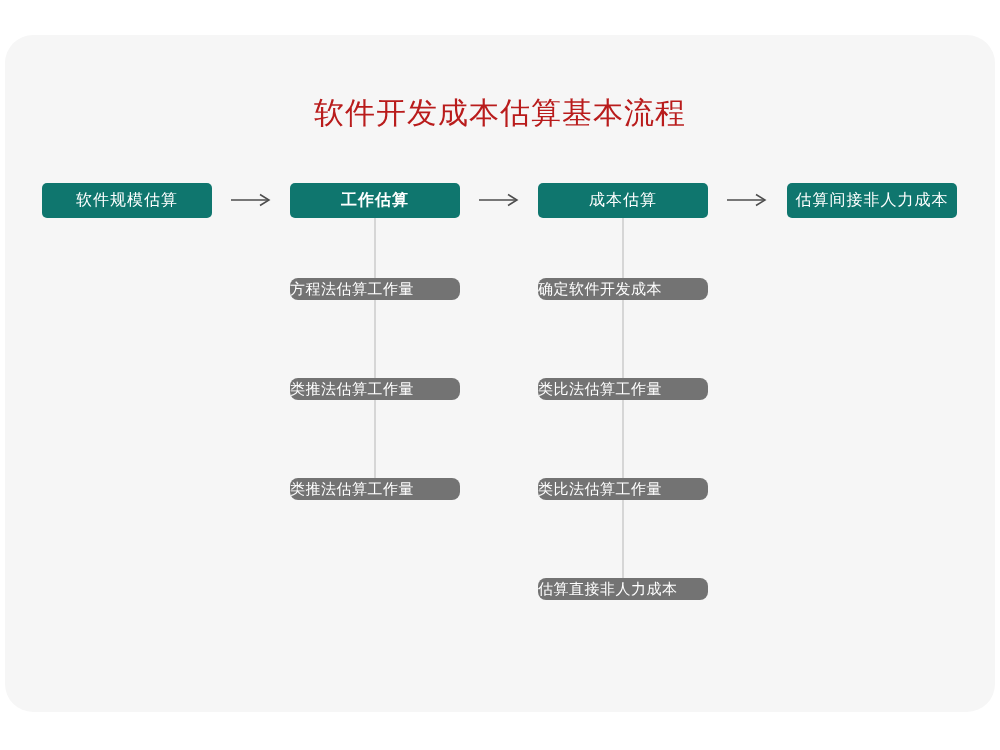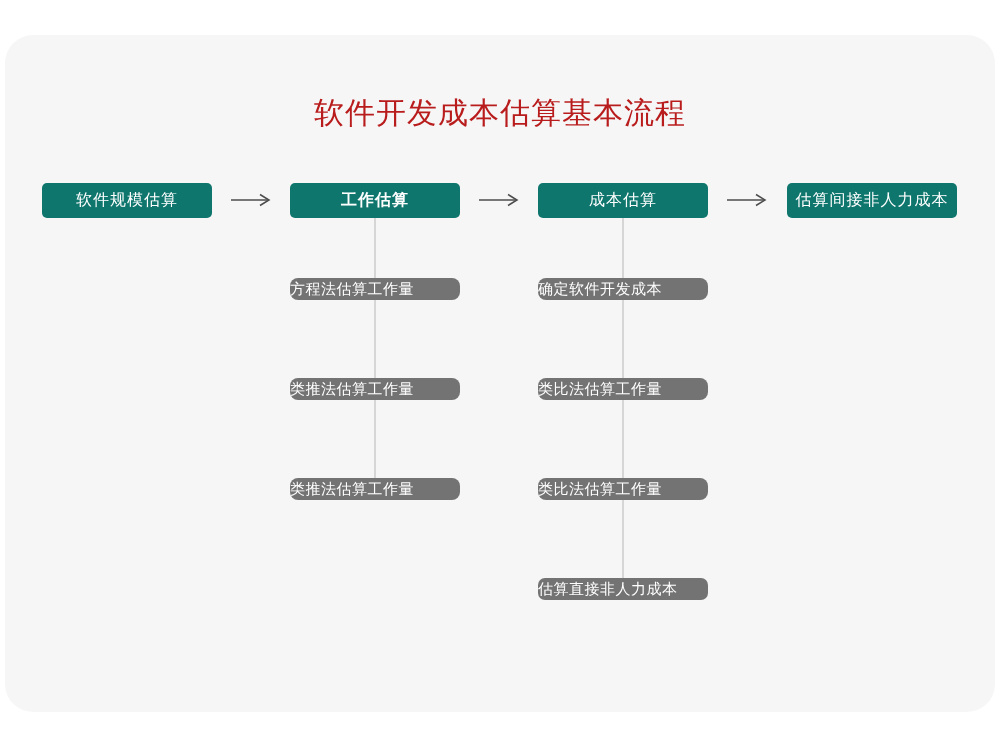--- a/index.html
+++ b/index.html
@@ -56,21 +56,21 @@
     align-items: center;
     justify-content: flex-start;
     letter-spacing: 0.5px;
     z-index: 3;
   }
   .col-left  { left: 290px; }
   .col-right { left: 538px; }
   .row1 { top: 278px; }
   .row2 { top: 378px; }
   .row3 { top: 478px; }
-  .row4 { top: 578px; border-radius: 7px; }
+  .row4 { top: 578px; }
   .h-arrow {
     position: absolute;
     top: 193px;
     width: 42px; height: 14px;
     z-index: 2;
   }
   .h-arrow.a1 { left: 230px; }
   .h-arrow.a2 { left: 478px; }
   .h-arrow.a3 { left: 726px; }
   .v-line {

